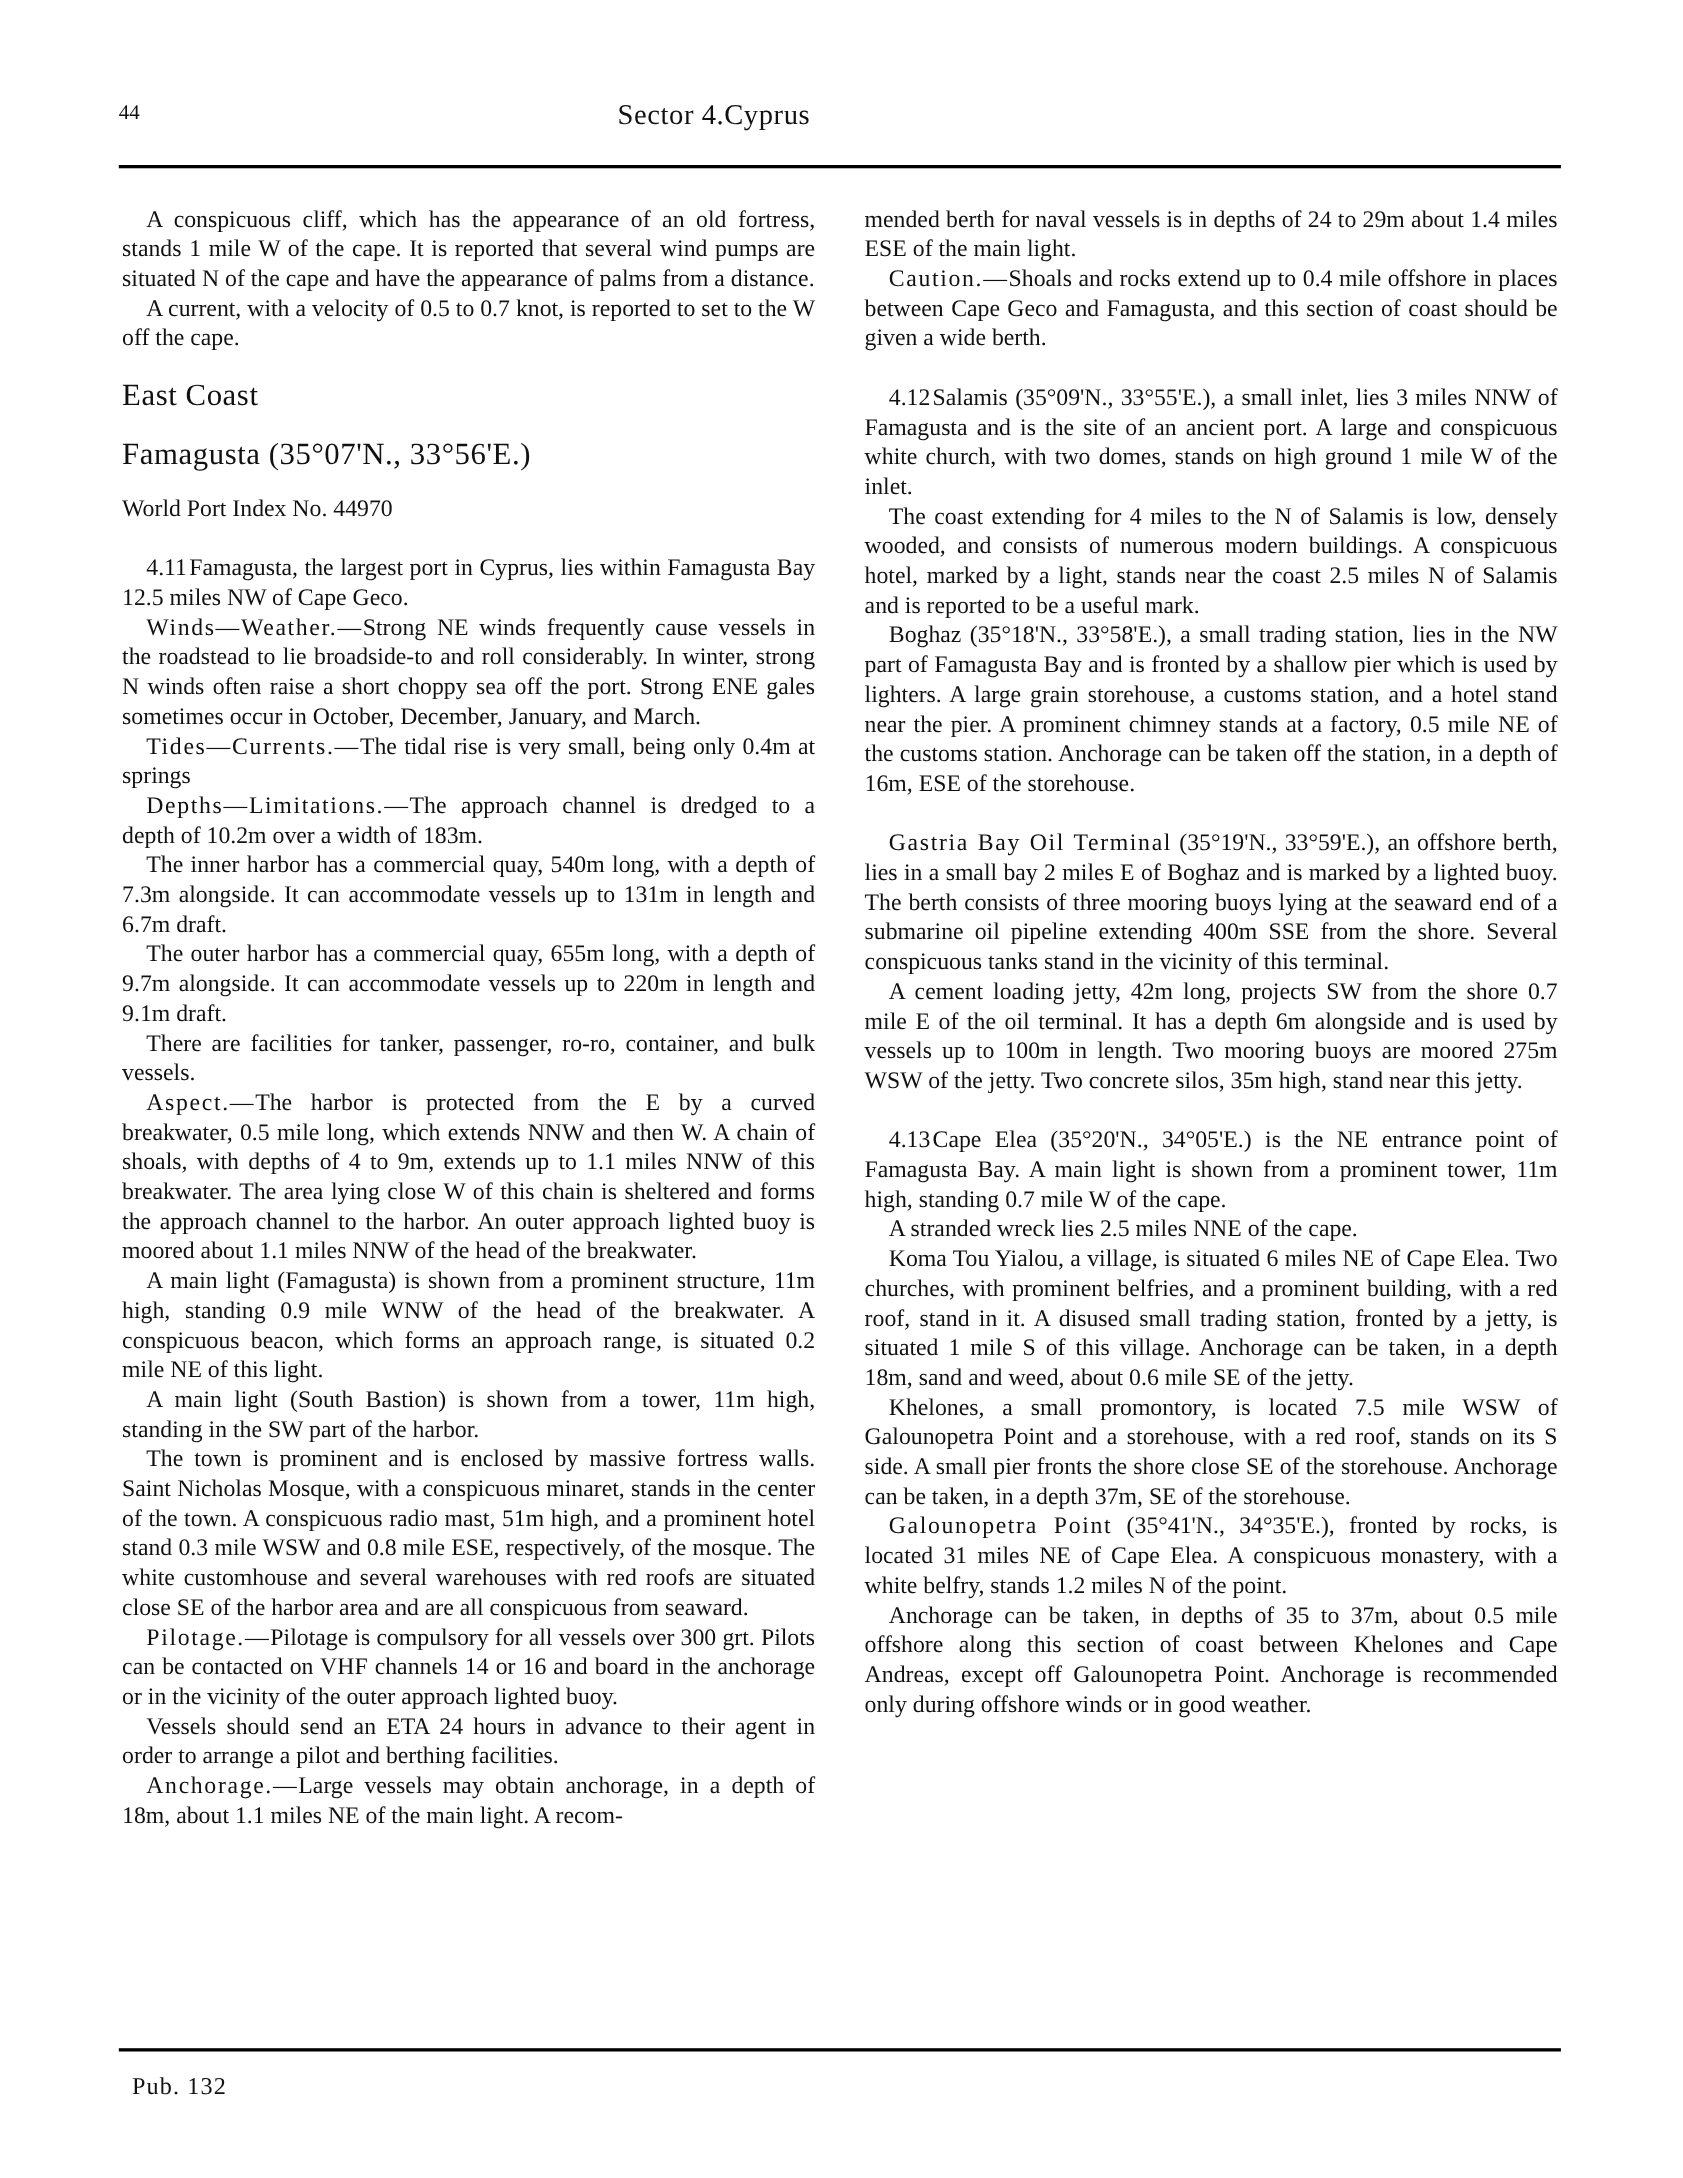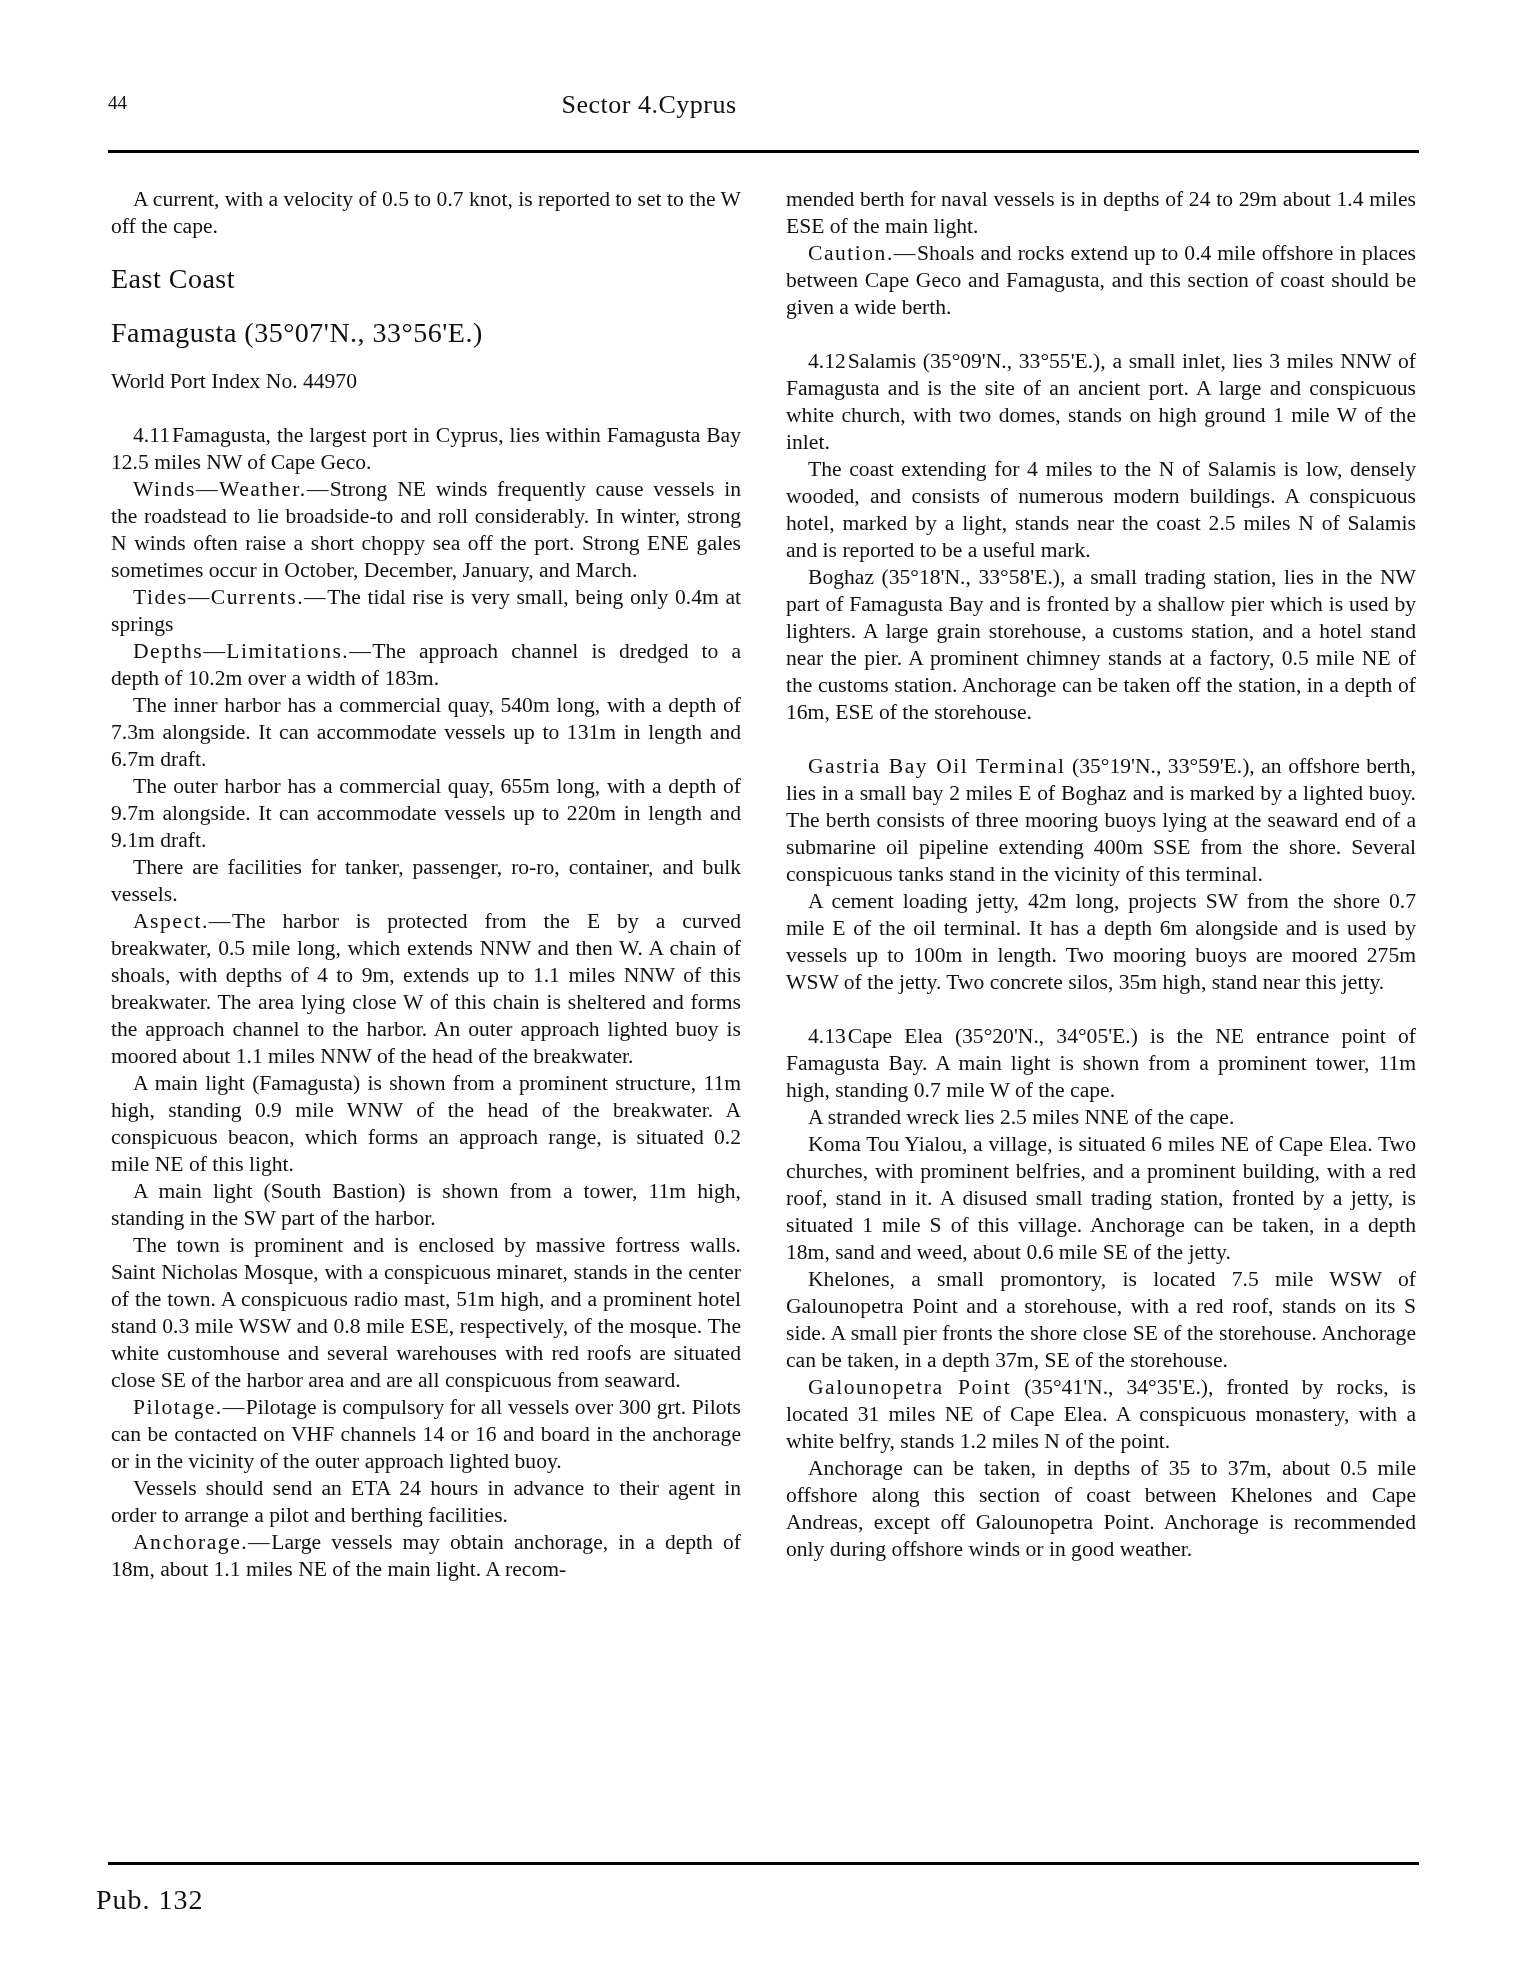--- a/index.html
+++ b/index.html
@@ -4,41 +4,42 @@
 <style>
   html, body { margin: 0; padding: 0; background: #ffffff; }
   body { width: 1530px; height: 1980px; position: relative; overflow: hidden;
          font-family: "Liberation Serif", "DejaVu Serif", serif; color: #111; }
   .page-number { position: absolute; left: 108px; top: 92px; font-size: 19px; }
   .running-head { position: absolute; left: 0; width: 1298px; top: 90px; text-align: center;
                   font-size: 26px; letter-spacing: 0.5px; }
   .rule { position: absolute; left: 108px; width: 1311px; height: 3px; background: #000; }
   .rule.top { top: 150px; }
   .rule.bottom { top: 1862px; }
-  .footer { position: absolute; left: 96px; top: 1884px; font-size: 28px; letter-spacing: 1px; }
+  .footer { position: absolute; left: 120px; top: 1884px; font-size: 22px; letter-spacing: 1px; }
   .column { position: absolute; top: 186px; width: 630px; font-size: 21.6px; line-height: 27px; }
   .column.left { left: 111px; }
   .column.right { left: 786px; }
   p { margin: 0; text-align: justify; text-indent: 22px; hyphens: manual; }
   p.noindent { text-indent: 0; }
   .gap { height: 27px; }
   h2 { font-weight: normal; font-size: 28px; margin: 22px 0 0 0; line-height: 34px; letter-spacing: 0.5px; }
   h2.sub { margin-top: 20px; }
   .wpi { margin: 18px 0 0 0; text-indent: 0; }
   .lbl { letter-spacing: 1.5px; }
   .para-num { margin-right: 2px; }
 </style>
 </head>
 <body>
 
 <div class="page-number">44</div>
 <div class="running-head">Sector 4.Cyprus</div>
 <div class="rule top"></div>
 
 <div class="column left">
+  <p>A conspicuous cliff, which has the appearance of an old fortress, stands 1 mile W of the cape. It is reported that several wind pumps are situated N of the cape and have the appearance of palms from a distance.</p>
   <p>A current, with a velocity of 0.5 to 0.7 knot, is reported to set to the W off the cape.</p>
 
   <h2>East Coast</h2>
   <h2 class="sub">Famagusta (35°07'N., 33°56'E.)</h2>
   <p class="wpi">World Port Index No. 44970</p>
 
   <div class="gap"></div>
   <p><span class="para-num">4.11</span><span>Famagusta, the largest port in Cyprus, lies within Famagusta Bay 12.5 miles NW of Cape Geco.</span></p>
 
   <p><span class="lbl">Winds—Weather.—</span><span>Strong NE winds frequently cause vessels in the roadstead to lie broadside-to and roll considerably. In winter, strong N winds often raise a short choppy sea off the port. Strong ENE gales sometimes occur in October, December, January, and March.</span></p>

